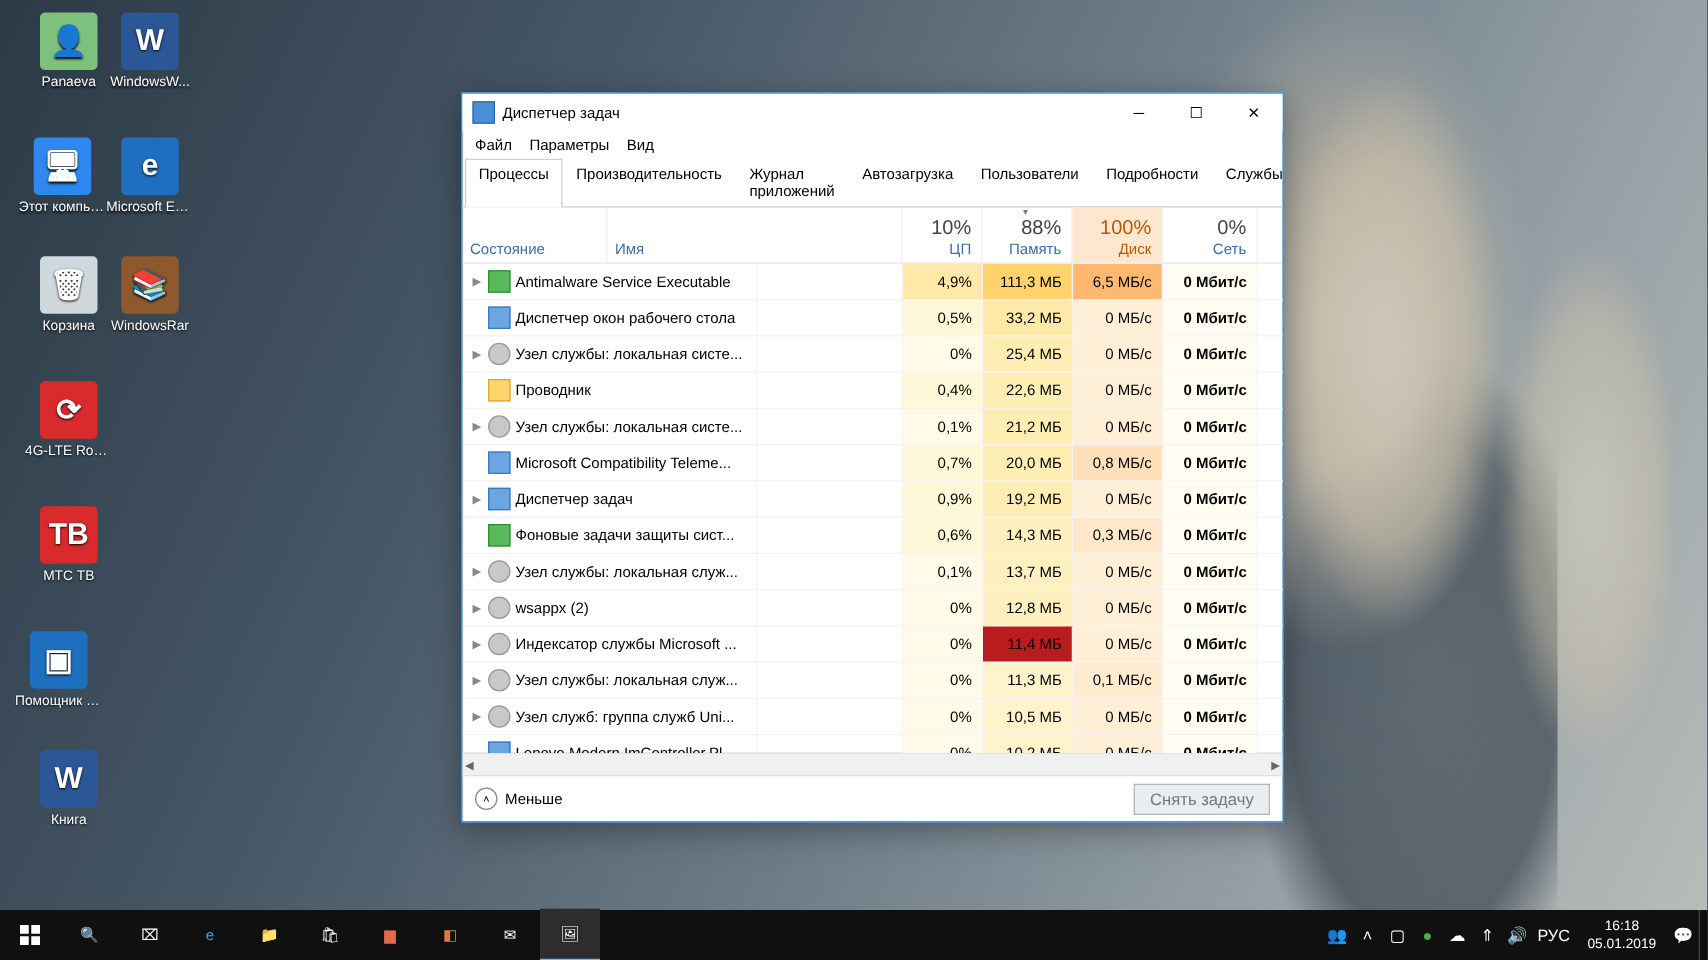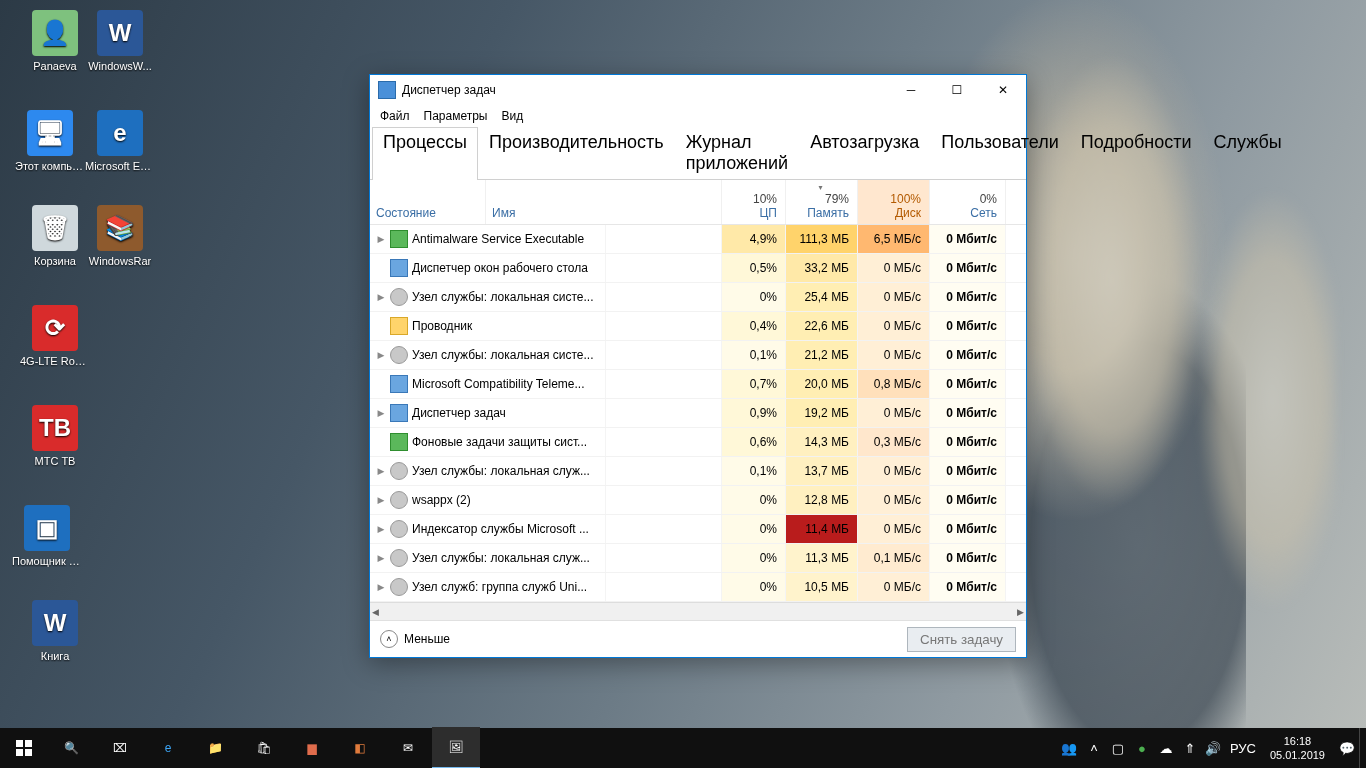--- a/index.html
+++ b/index.html
@@ -12,27 +12,27 @@
   .dicon .glyph{width:46px;height:46px;margin:0 auto 4px;border-radius:4px;display:flex;align-items:center;justify-content:center;font-size:24px;}
   .lbl{white-space:nowrap;overflow:hidden;text-overflow:ellipsis;}
   
   .win{position:absolute;left:369px;top:74px;width:656px;height:582px;background:#fff;border:1px solid #0078d7;box-shadow:0 6px 24px rgba(0,0,0,.35);display:flex;flex-direction:column;}
   .titlebar{height:30px;display:flex;align-items:center;padding-left:8px;background:#fff;}
   .tb-icon{width:16px;height:16px;margin-right:6px;background:#4a90d9;border:1px solid #2a6bab;}
   .tb-title{flex:1;font-size:12px;color:#000;}
   .tb-btn{width:46px;height:30px;display:flex;align-items:center;justify-content:center;cursor:pointer;}
   .menubar{height:22px;display:flex;align-items:center;gap:14px;padding:0 10px;color:#000;font-size:12px;}
   .menubar span{cursor:pointer;}
-  .tabs{display:flex;border-bottom:1px solid #d0d0d0;padding-left:2px;font-size:18px;}
+  .tabs{display:flex;border-bottom:1px solid #d0d0d0;padding-left:2px;font-size:12px;}
   .tab{padding:4px 10px 6px;border:1px solid transparent;border-bottom:none;margin-bottom:-1px;cursor:pointer;color:#000;}
   .tab.active{border-color:#d0d0d0;background:#fff;}
   .body{flex:1;display:flex;flex-direction:column;overflow:hidden;}
   .header-row{display:flex;height:44px;border-bottom:1px solid #e6e6e6;font-size:12px;color:#444;}
   .col{box-sizing:border-box;border-right:1px solid #f0f0f0;display:flex;flex-direction:column;justify-content:flex-end;padding:4px 8px 4px 6px;}
-  .col .pct{text-align:right;font-size:12px;color:#444;}
+  .col .pct{text-align:right;font-size:16px;color:#444;}
   .col .nm{text-align:right;color:#3a6ea5;}
   .col.left .nm{text-align:left;}
   .col.name{width:236px;}
   .col.state{width:116px;}
   .col.cpu{width:64px;}
   .col.mem{width:72px;}
   .col.disk{width:72px;}
   .col.net{width:76px;}
   .col.disk{background:#ffe7cf;}
   .col.disk .nm,.col.disk .pct{color:#b35a00;}
@@ -146,21 +146,21 @@
           </div>
         <div class="col left name">
             <div class="nm">Имя</div>
           </div>
         <div class="col cpu">
             <div class="pct">10%</div>
             <div class="nm">ЦП</div>
           </div>
         <div class="col mem">
             <div class="sort-ind">▾</div>
-            <div class="pct">79%</div>
+            <div class="pct">88%</div>
             <div class="nm">Память</div>
           </div>
         <div class="col disk">
             <div class="pct">100%</div>
             <div class="nm">Диск</div>
           </div>
         <div class="col net">
             <div class="pct">0%</div>
             <div class="nm">Сеть</div>
           </div>

